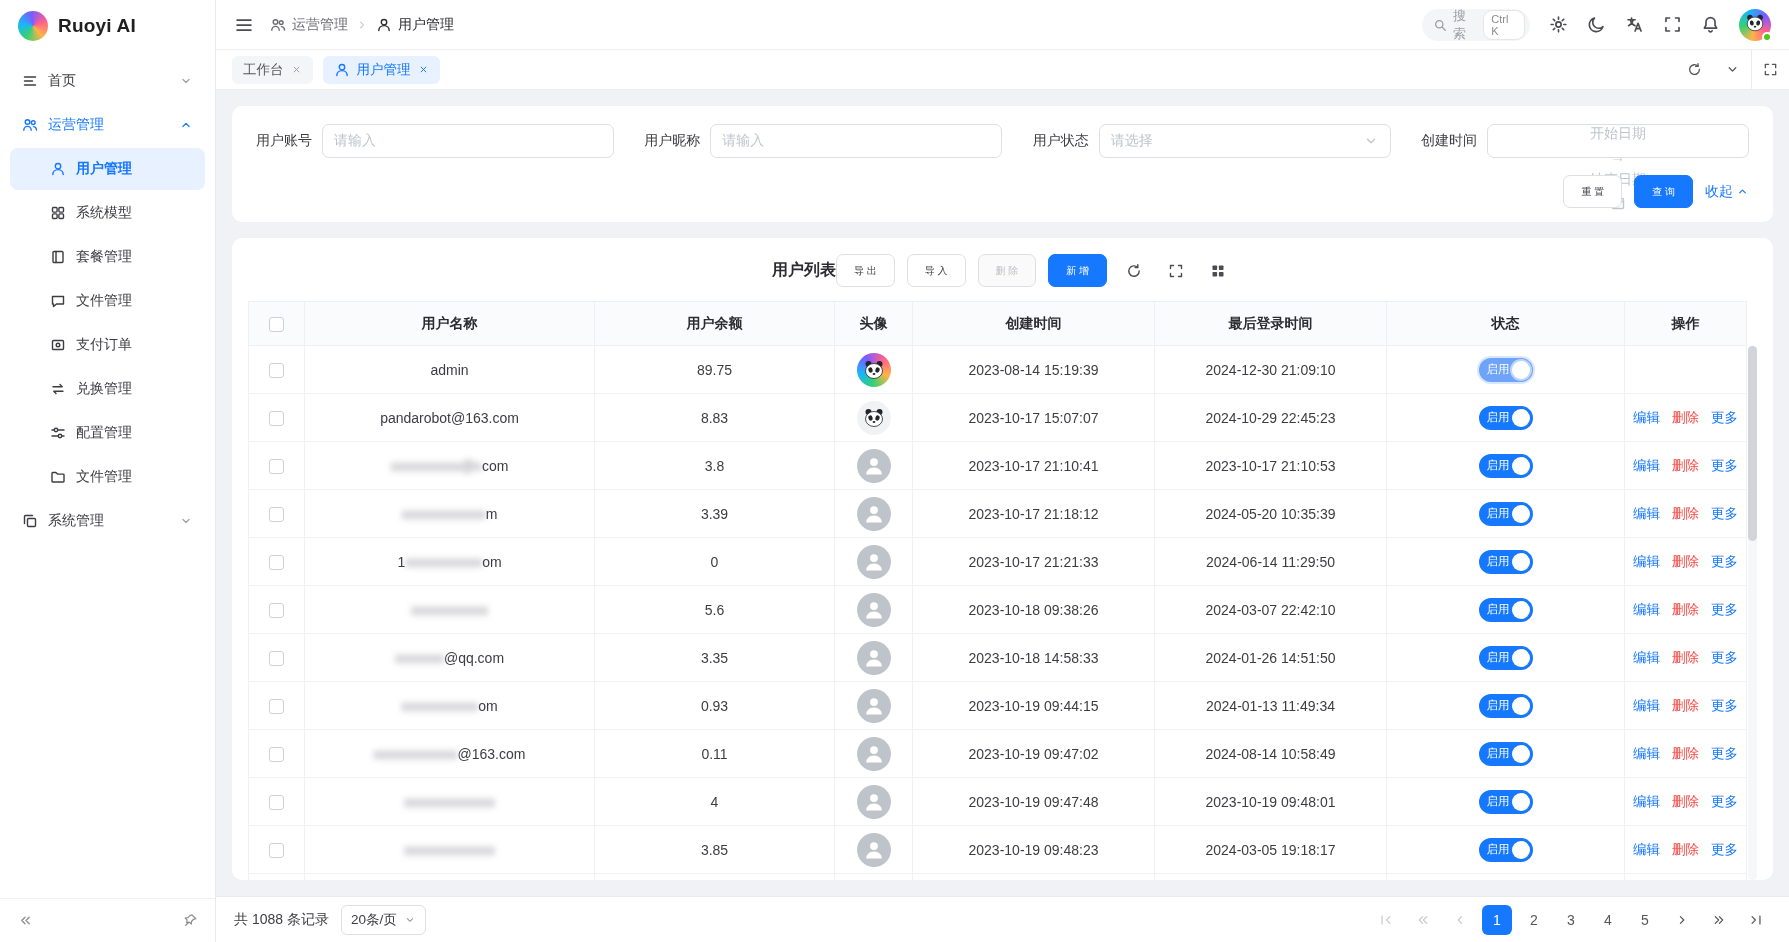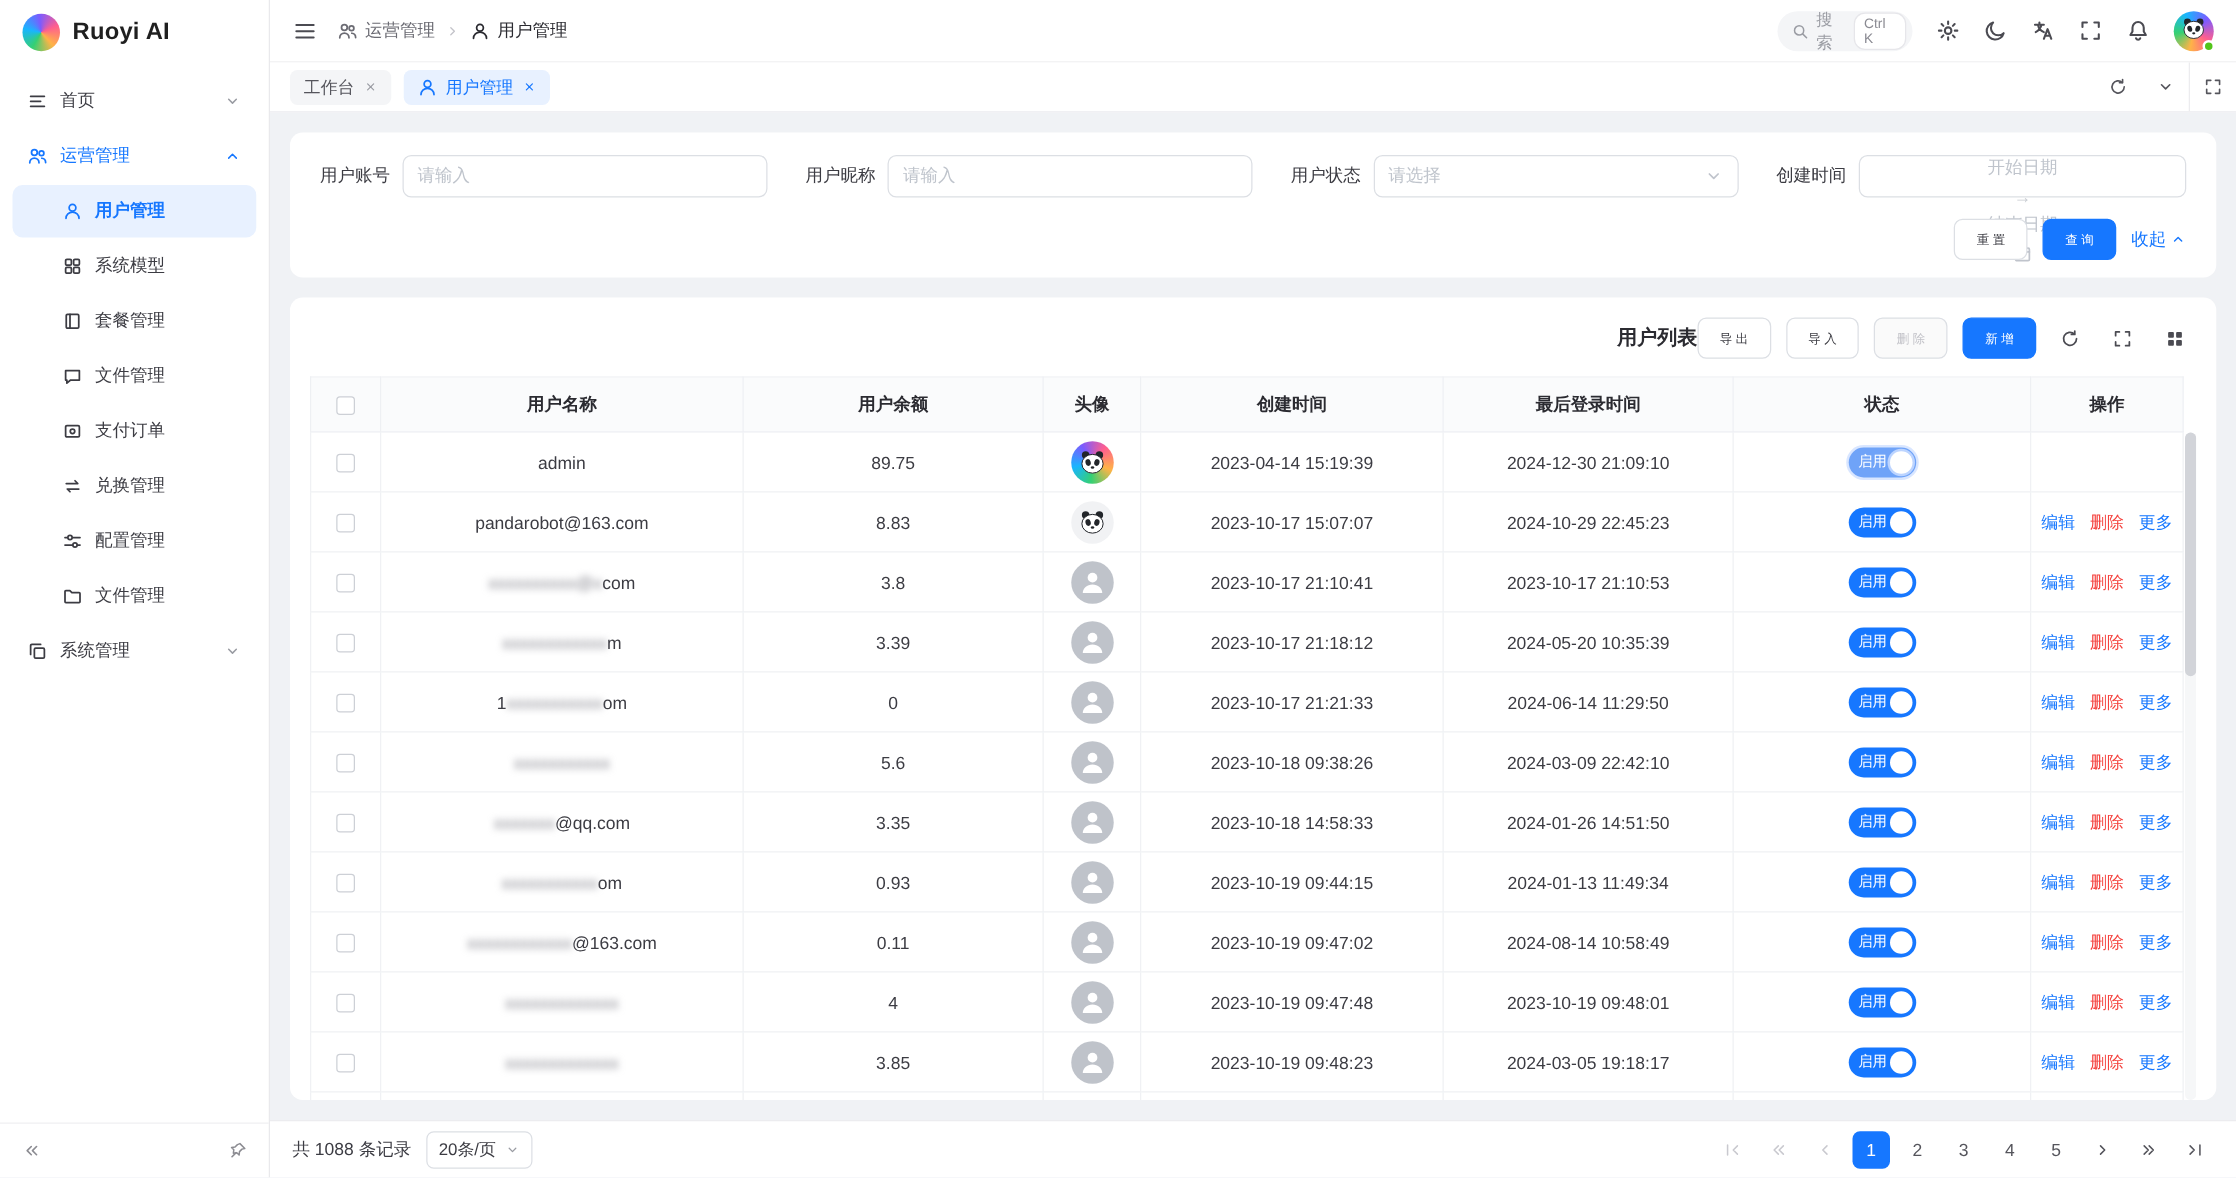--- a/index.html
+++ b/index.html
@@ -94,21 +94,21 @@
   .filter-actions { display:flex; justify-content:flex-end; align-items:center; gap:12px; margin-top:17px; }
   .btn { height:33px; padding:0 17px; border-radius:7px; border:1px solid #dcdfe4; background:#fff;
     color:#3c3c43; font-size:10px; cursor:pointer; font-family:inherit; white-space:nowrap; }
   .btn.primary { background:#1677ff; border-color:#1677ff; color:#fff; }
   .btn.disabled { color:#c2c2c8; background:#fafafa; cursor:not-allowed; }
   .link-collapse { color:#1677ff; display:flex; align-items:center; gap:3px; cursor:pointer; }
   .link-collapse .icon { width:13px; height:13px; }
 
   
   .table-card { flex:1; display:flex; flex-direction:column; padding:14px 16px 0; overflow:hidden; }
-  .table-head { display:flex; align-items:center; justify-content:flex-end; padding:2px 2px 14px; flex:none; }
+  .table-head { display:flex; align-items:center; justify-content:center; padding:2px 2px 14px; flex:none; }
   .table-title { font-size:16px; font-weight:bold; color:#2b2b31; }
   .toolbar { display:flex; align-items:center; gap:12px; }
   .icon-btn { width:30px; height:30px; display:flex; align-items:center; justify-content:center;
     color:#4b4b52; cursor:pointer; border-radius:6px; }
   .icon-btn svg { width:16px; height:16px; }
   .table-wrap { flex:1; position:relative; overflow:hidden; }
   table { width:calc(100% - 10px); border-collapse:collapse; table-layout:fixed; }
   thead th { background:#fafbfc; height:44px; font-weight:bold; color:#2b2b31; font-size:14px;
     border:1px solid #eef0f3; text-align:center; }
   tbody td { height:48px; border:1px solid #f0f1f4; text-align:center; font-size:14px; color:#3c3c43;
@@ -535,21 +535,21 @@
                       <svg viewBox="0 0 24 24">
                         <circle cx="6.5" cy="6" r="3" fill="#22252a"></circle>
                         <circle cx="17.5" cy="6" r="3" fill="#22252a"></circle>
                         <ellipse cx="12" cy="13" rx="8.5" ry="7.5" fill="#fff" stroke="#22252a" stroke-width="0.8"></ellipse>
                         <ellipse cx="8.5" cy="12" rx="2.1" ry="2.7" fill="#22252a" transform="rotate(-15 8.5 12)"></ellipse>
                         <ellipse cx="15.5" cy="12" rx="2.1" ry="2.7" fill="#22252a" transform="rotate(15 15.5 12)"></ellipse>
                         <ellipse cx="12" cy="16" rx="1.4" ry="1" fill="#22252a"></ellipse>
                       </svg>
                     </span>
                   </td>
-                  <td>2023-04-14 15:19:39</td>
+                  <td>2023-08-14 15:19:39</td>
                   <td>2024-12-30 21:09:10</td>
                   <td><span class="toggle ring">
                       <span class="t-label">启用</span>
                       <span class="knob"></span>
                     </span></td>
                   <td></td>
                 </tr>
                 <tr>
                   <td class="col-cb"><span class="cb"></span></td>
                   <td><span>pandarobot@163.com</span></td>
@@ -640,21 +640,21 @@
                   <td>5.6</td>
                   <td>
                     <span class="av generic">
                       <svg viewBox="0 0 16 16" fill="#fff">
                         <circle cx="8" cy="5.4" r="2.6"></circle>
                         <path d="M2.8 13.6c0-2.7 2.3-4.6 5.2-4.6s5.2 1.9 5.2 4.6z"></path>
                       </svg>
                     </span>
                   </td>
                   <td>2023-10-18 09:38:26</td>
-                  <td>2024-03-09 22:42:10</td>
+                  <td>2024-03-07 22:42:10</td>
                   <td><span class="toggle">
                       <span class="t-label">启用</span>
                       <span class="knob"></span>
                     </span></td>
                   <td><a class="act">编辑</a><a class="act danger">删除</a><a class="act">更多</a></td>
                 </tr>
                 <tr>
                   <td class="col-cb"><span class="cb"></span></td>
                   <td><span class="masked">xxxxxxx</span><span>@qq.com</span></td>
                   <td>3.35</td>

